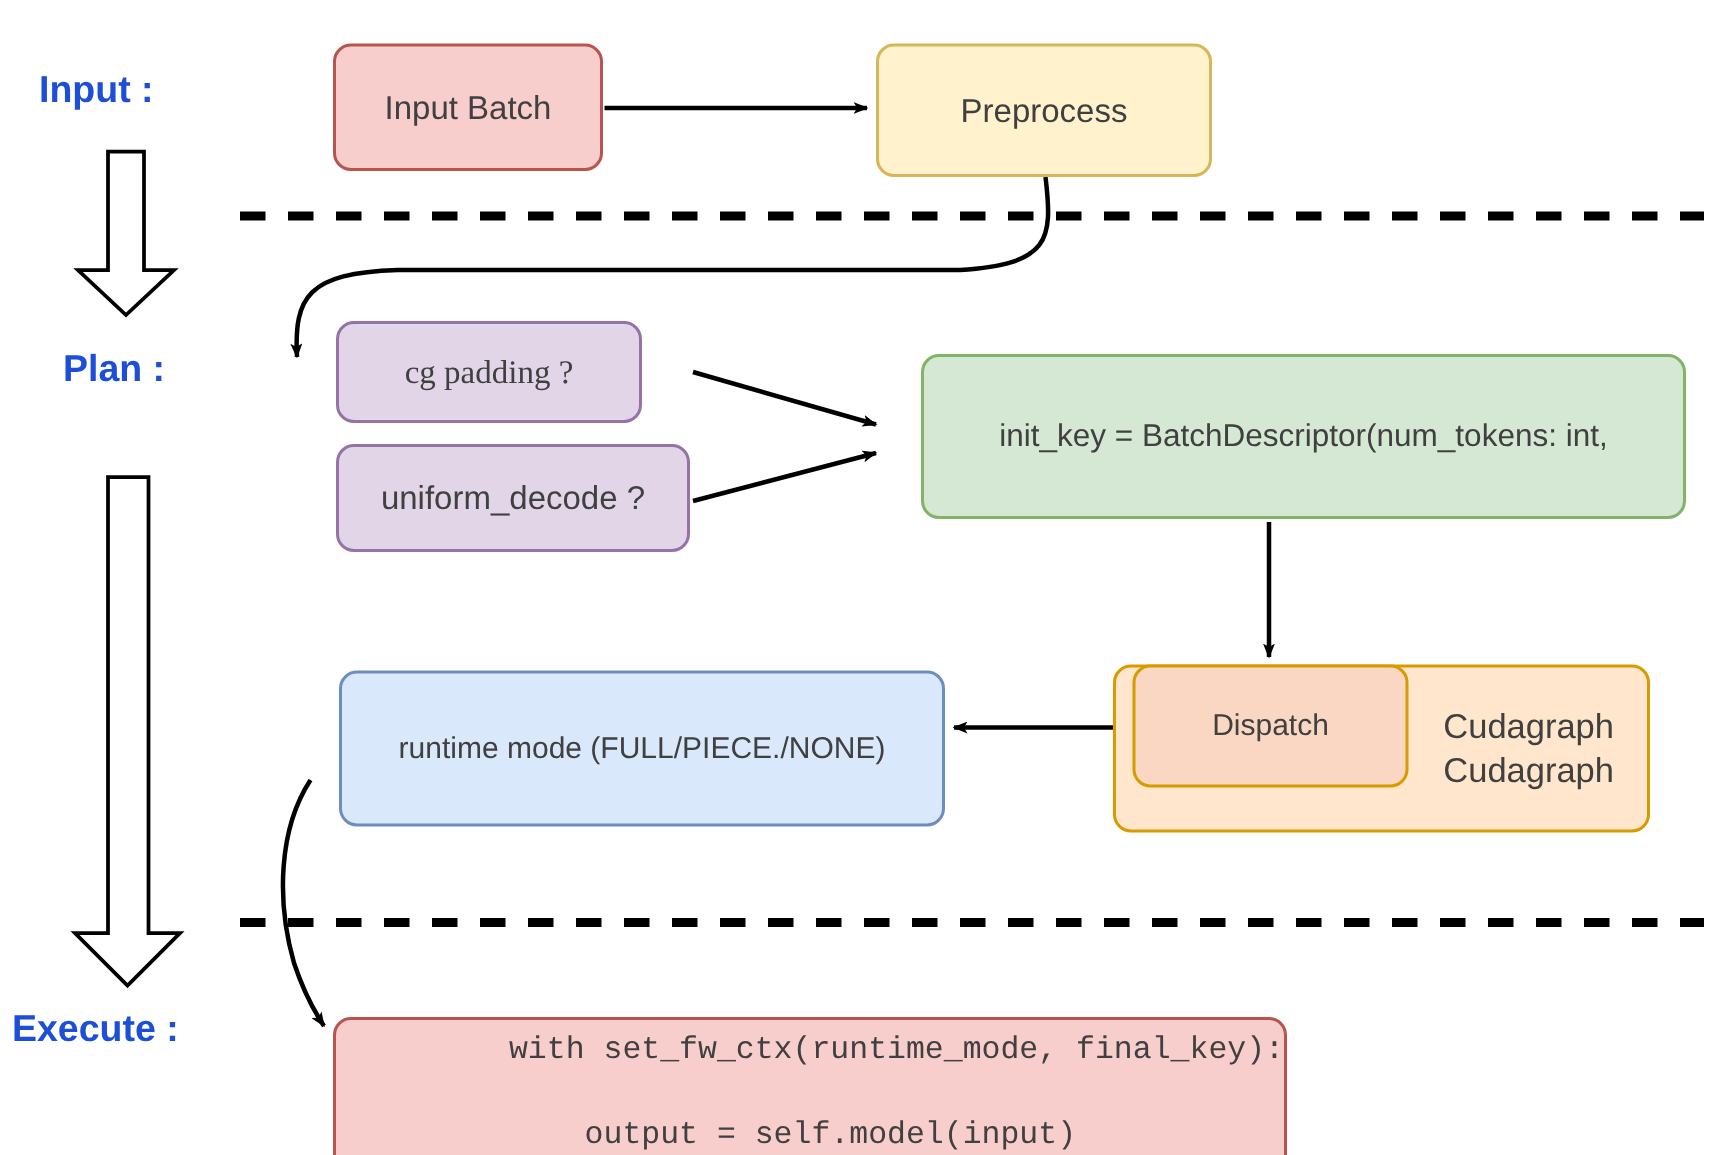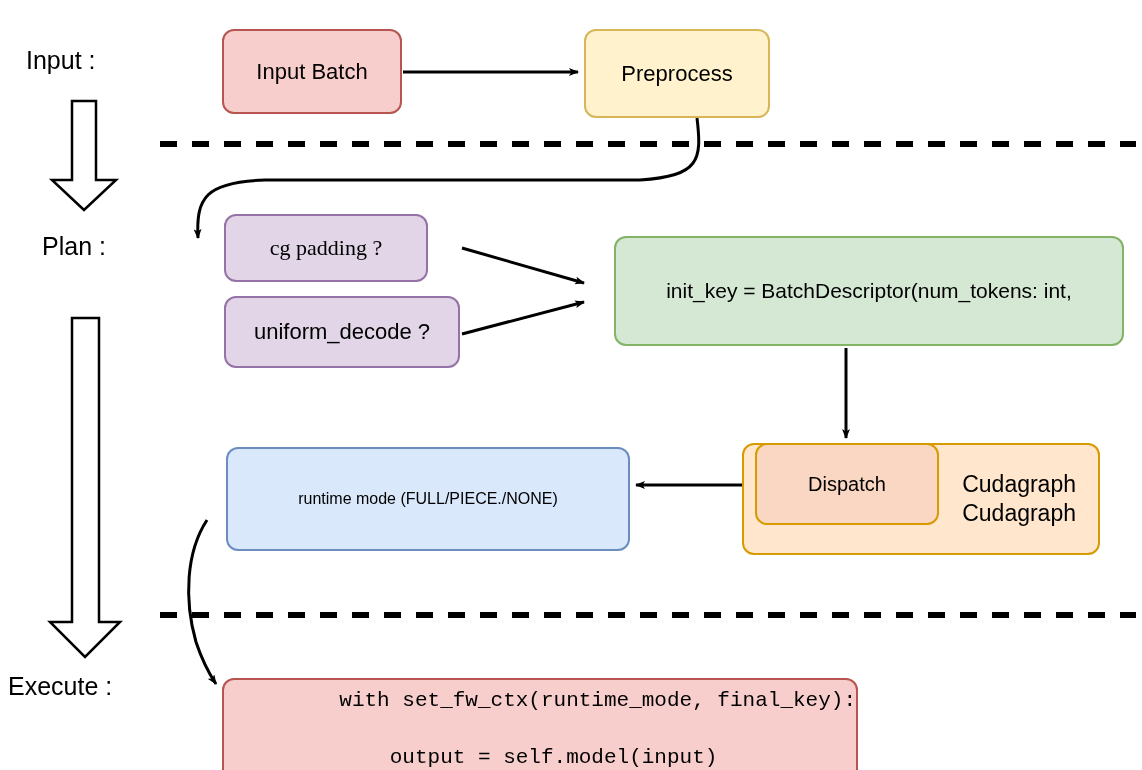--- a/index.html
+++ b/index.html
@@ -25,38 +25,38 @@
   .node {
     position: absolute;
     box-sizing: border-box;
     display: flex;
     align-items: center;
     justify-content: center;
     text-align: center;
     border-width: 2px;
     border-style: solid;
     border-radius: 12px;
-    color: #000000;
+    color: #404040;
     line-height: 1.25;
   }
   .stage-label {
     position: absolute;
-    font-weight: normal;
+    font-weight: bold;
     font-size: 25px;
-    color: #000000;
+    color: #1d4ed8;
     white-space: nowrap;
   }
   
   #node-input-batch {
     left: 222px; top: 29px; width: 180px; height: 85px;
     background: #f8cecc; border-color: #b85450;
     font-size: 22px;
   }
   #node-preprocess {
-    left: 584px; top: 29px; width: 186px; height: 89px;
+    left: 584px; top: 29px; width: 224px; height: 89px;
     background: #fff2cc; border-color: #d6b656;
     font-size: 22px;
   }
   #node-cg-padding {
     left: 224px; top: 214px; width: 204px; height: 68px;
     background: #e1d5e7; border-color: #9673a6;
     font-size: 22px;
     font-family: Liberation Serif, serif;
   }
   #node-uniform-decode {
@@ -78,21 +78,21 @@
     padding-right: 22px;
   }
   #node-dispatch {
     left: 755px; top: 443px; width: 184px; height: 82px;
     background: #fad7c3; border-color: #d79b00;
     font-size: 20px;
   }
   #node-runtime-mode {
     left: 226px; top: 447px; width: 404px; height: 104px;
     background: #dae8fc; border-color: #6c8ebf;
-    font-size: 16px;
+    font-size: 20px;
   }
   #node-execute-code {
     left: 222px; top: 678px; width: 636px; height: 104px;
     background: #f8cecc; border-color: #b85450;
     font-family: "Liberation Mono", "DejaVu Sans Mono", monospace;
     font-size: 21px;
     justify-content: flex-end;
     padding-left: 8px;
     white-space: pre;
     text-align: left;

